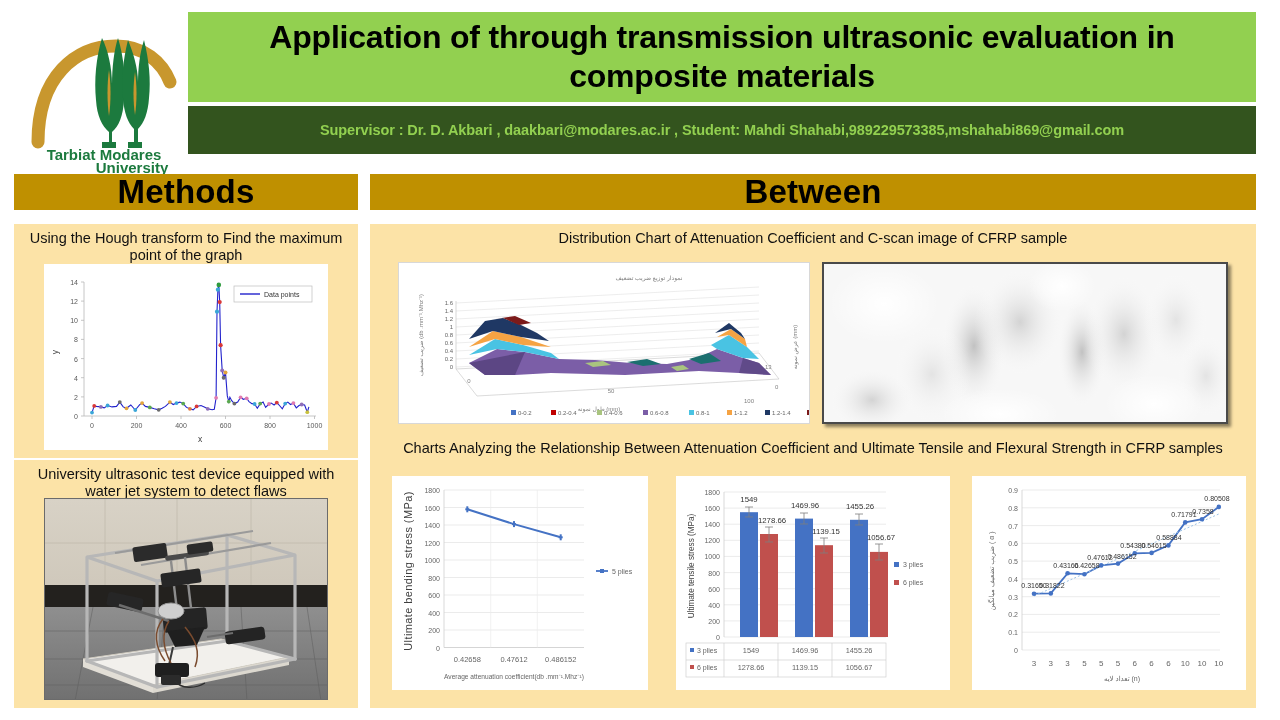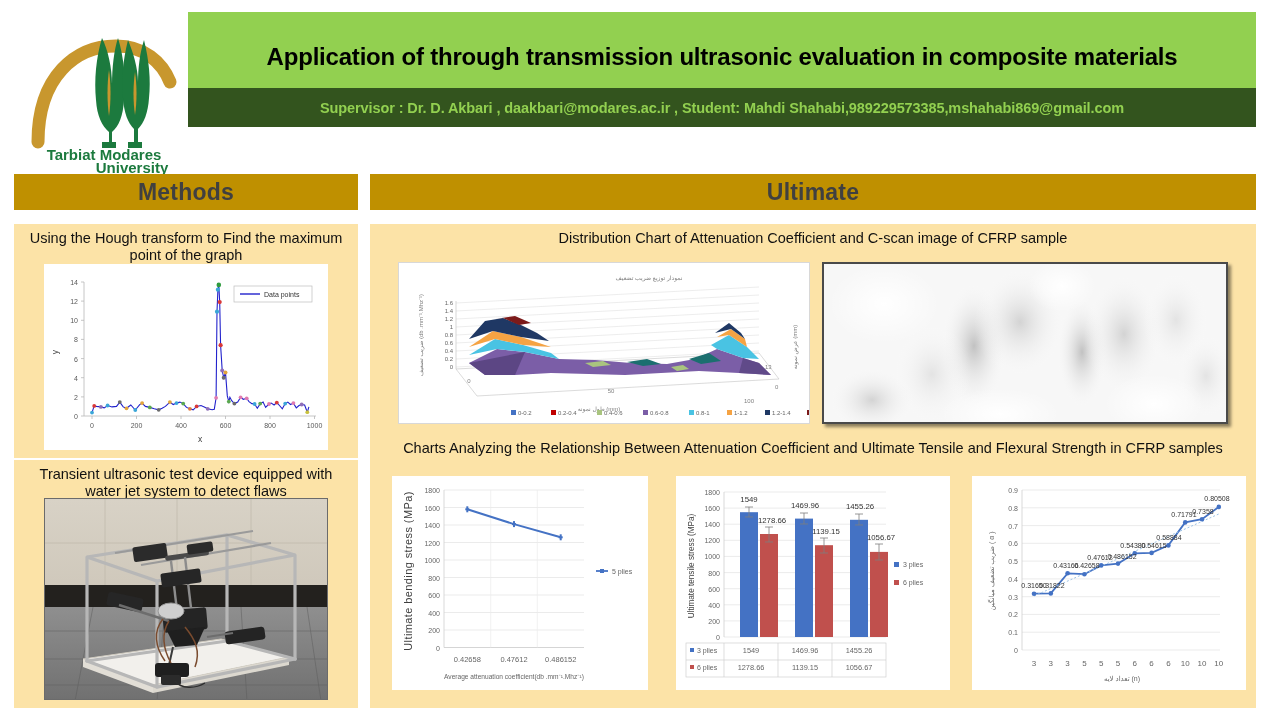--- a/index.html
+++ b/index.html
@@ -12,40 +12,40 @@
   
   .logo{position:absolute;left:24px;top:24px;width:160px;height:150px;}
   .logo svg{display:block;}
 
   .title-bar{
     position:absolute;left:188px;top:12px;width:1068px;height:90px;
     background:#92D050;display:flex;align-items:center;justify-content:center;
     text-align:center;box-sizing:border-box;padding:2px 26px;
   }
   .title-bar .t{
-    font-size:24px;font-weight:bold;color:#000000;line-height:1.22;
+    font-size:32px;font-weight:bold;color:#000000;line-height:1.22;
     letter-spacing:-0.2px;
   }
   .authors-bar{
-    position:absolute;left:188px;top:88px;width:1068px;height:39px;
+    position:absolute;left:188px;top:106px;width:1068px;height:48px;
     background:#33541E;display:flex;align-items:center;justify-content:center;
     box-sizing:border-box;padding:0 10px;
   }
   .authors-bar .a{
     font-size:14.5px;font-weight:bold;color:#92D050;text-align:center;
     letter-spacing:-0.1px;white-space:nowrap;
   }
 
   
   .sec-bar{
     position:absolute;height:36px;background:#BF9000;
     display:flex;align-items:center;justify-content:center;
   }
   .sec-bar span{
-    color:#404040;font-size:23px;font-weight:bold;letter-spacing:0.2px;
+    color:#000000;font-size:33px;font-weight:bold;letter-spacing:0.2px;
   }
   .sec-methods{left:14px;top:174px;width:344px;}
   .sec-outcomes{left:370px;top:174px;width:886px;}
 
   
   .panel{position:absolute;background:#FCE3A7;box-sizing:border-box;}
   .p-methods-a{left:14px;top:224px;width:344px;height:234px;}
   .p-methods-b{left:14px;top:460px;width:344px;height:248px;}
   .p-outcomes{left:370px;top:224px;width:886px;height:484px;}
 
@@ -114,21 +114,21 @@
   </div>
 
   <div class="authors-bar">
     <div class="a">Supervisor : Dr. D. Akbari , daakbari@modares.ac.ir , Student: Mahdi Shahabi,989229573385,mshahabi869@gmail.com</div>
   </div>
 
   <div class="sec-bar sec-methods">
     <span>Methods</span>
   </div>
   <div class="sec-bar sec-outcomes">
-    <span>Ultimate</span>
+    <span>Between</span>
   </div>
 
   <div class="panel p-methods-a">
     <div class="cap">Using the Hough transform to Find the maximum point of the graph</div>
   </div>
 
   <div class="card hough-card">
     <svg width="284" height="186" viewBox="0 0 284 186">
       <rect x="0" y="0" width="284" height="186" fill="#fff"></rect>
 
@@ -229,21 +229,21 @@
 
       <g>
         <rect x="190" y="22" width="78" height="16" fill="#fff" stroke="#bdbdbd" stroke-width=".7"></rect>
         <line x1="196" y1="30" x2="216" y2="30" stroke="#2222cc" stroke-width="1.4"></line>
         <text x="220" y="33" class="tick6" style="font-size:7px;fill:#333">Data points</text>
       </g>
     </svg>
   </div>
 
   <div class="panel p-methods-b">
-    <div class="cap">Transient ultrasonic test device equipped with water jet system to detect flaws</div>
+    <div class="cap">University ultrasonic test device equipped with water jet system to detect flaws</div>
   </div>
 
   <div class="card photo-card">
     <svg width="284" height="202" viewBox="0 0 284 202">
       <defs>
         <linearGradient id="wallG" x1="0" y1="0" x2="0" y2="1">
           <stop offset="0" stop-color="#d8d2c6"></stop>
             <stop offset="1" stop-color="#cfc8bb"></stop>
         </linearGradient>
         <linearGradient id="floorG" x1="0" y1="0" x2="0" y2="1">

